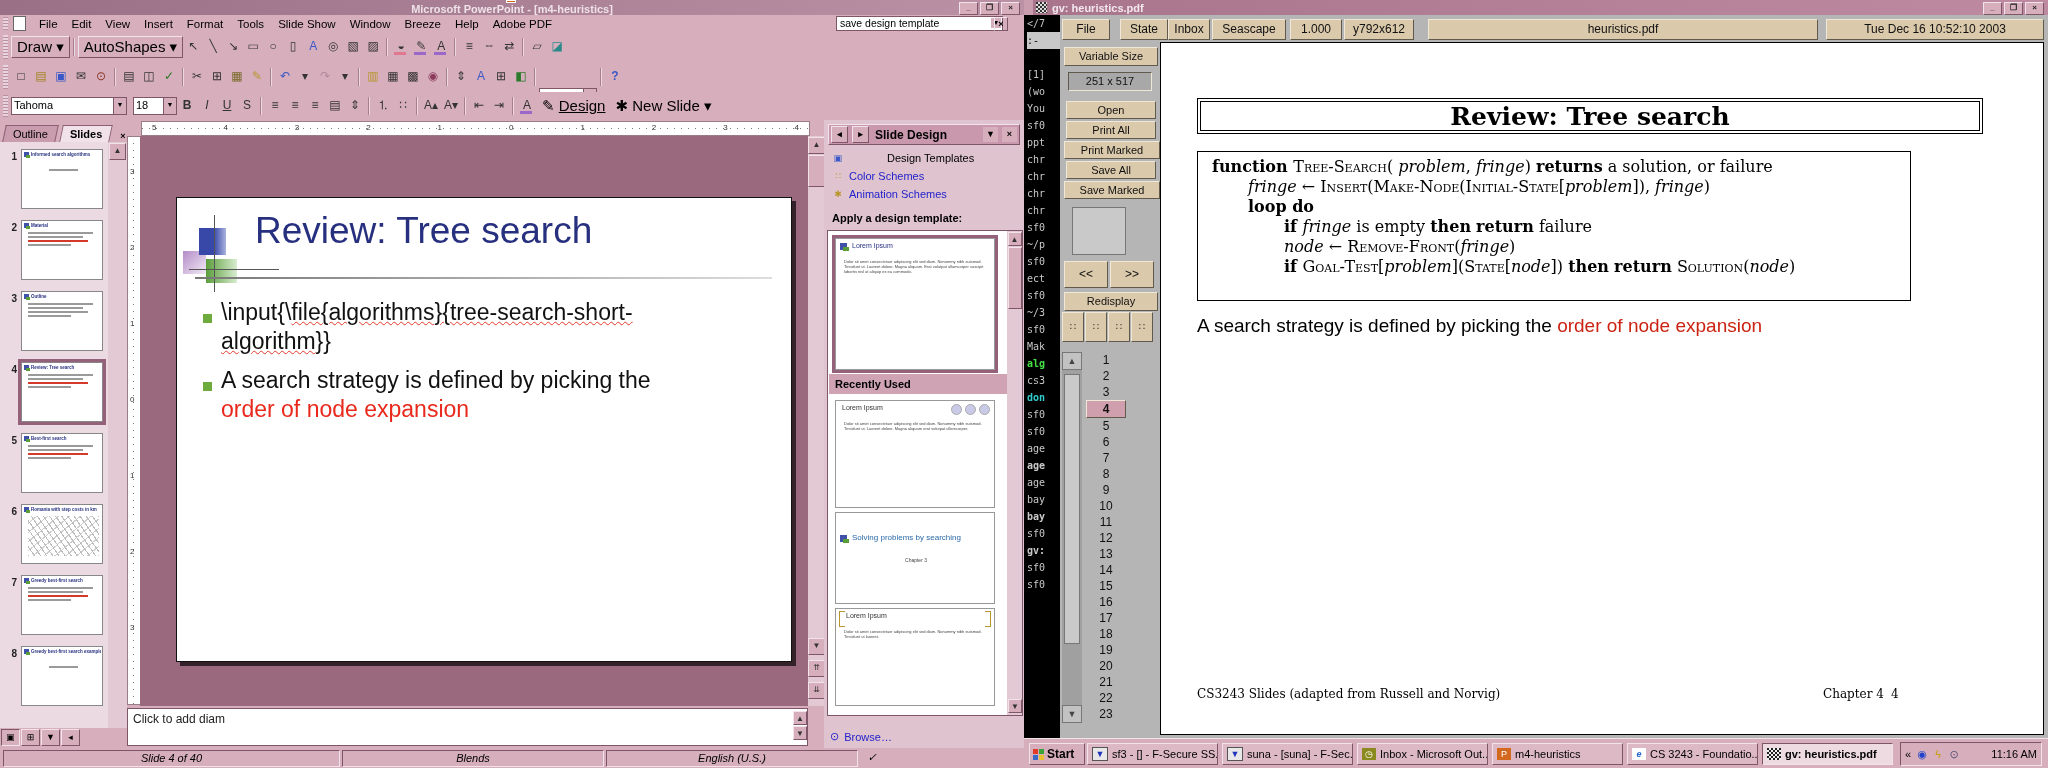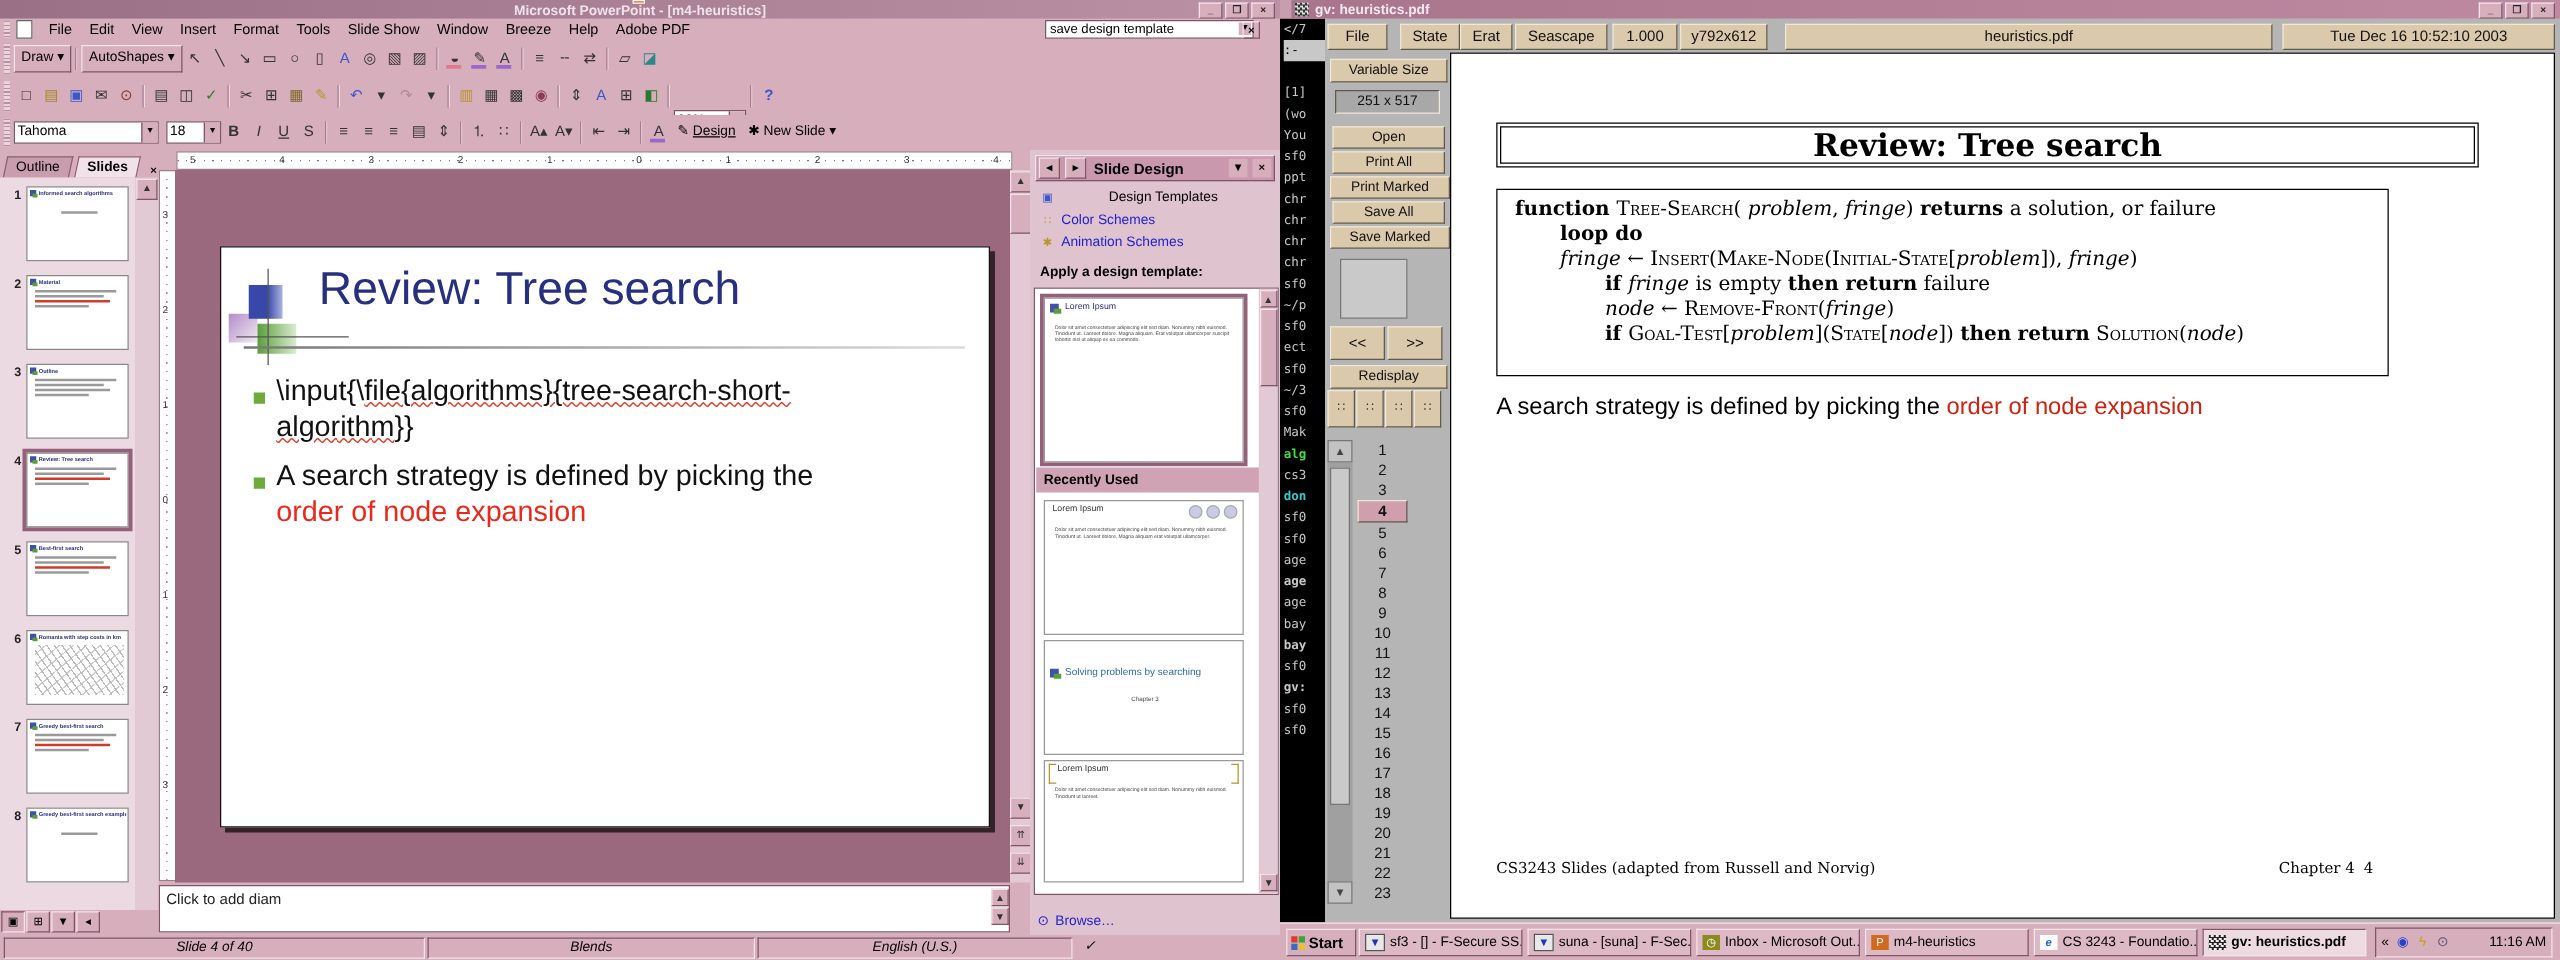--- a/index.html
+++ b/index.html
@@ -21,21 +21,21 @@
   .menu-item{padding:1px 7px;cursor:default;}
   #askbox{position:absolute;left:836px;top:1px;width:150px;height:13px;background:#fff;border:1px solid #7e5668;font-size:10.5px;padding:0 12px 0 3px;line-height:13px;white-space:nowrap;overflow:hidden;}
   #askbox .dd{position:absolute;right:1px;top:1px;width:10px;height:10px;background:#d6aebc;font-size:7px;text-align:center;line-height:10px;}
   #ask-close{position:absolute;left:994px;top:2px;width:12px;height:12px;font-size:9px;font-weight:bold;text-align:center;line-height:12px;}
   .pptbar{left:0;width:1024px;background:#d6aebc;display:flex;align-items:center;}
   #ppt-drawbar{top:32px;height:30px;}
   #ppt-stdbar{top:62px;height:30px;}
   #ppt-fmtbar{top:92px;height:28px;}
   .tb-icon{width:18px;height:18px;margin:0 1px;font-size:12px;text-align:center;line-height:17px;color:#333;}
   .tb-sep{width:1px;height:18px;background:#a87d90;margin:0 3px;border-right:1px solid #eed9e1;}
-  .tb-btn{height:20px;padding:0 5px;font-size:11px;line-height:19px;background:#d6aebc;white-space:nowrap;text-align:center;}
+  .tb-btn{height:20px;padding:0 5px;font-size:15px;line-height:19px;background:#d6aebc;white-space:nowrap;text-align:center;}
   .combo{height:16px;background:#fff;border:1px solid #7e5668;font-size:11px;line-height:15px;padding:0 2px;position:relative;white-space:nowrap;}
   .combo .dd{position:absolute;right:0;top:0;width:12px;height:100%;background:#d6aebc;border-left:1px solid #7e5668;font-size:7px;text-align:center;line-height:14px;}
   .colorbar{position:absolute;left:2px;bottom:1px;width:12px;height:3px;}
   
   #tabsrow{left:0;top:120px;width:127px;height:22px;background:#d6aebc;display:flex;align-items:flex-end;font-size:11px;}
   .tab{padding:2px 8px;border:1px solid #8d5f72;border-bottom:none;background:#c99cae;transform:skewX(-12deg);margin-left:4px;}
   .tab>span{display:inline-block;transform:skewX(12deg);}
   .tab.active{background:#f0e2e8;font-weight:bold;}
   #pane-close{margin-left:6px;font-size:9px;font-weight:bold;padding:1px 3px;}
   #thumbpane{left:0;top:142px;width:108px;height:586px;background:#ecdae2;overflow:hidden;}
@@ -580,21 +580,21 @@
     <span class="winbtns">
       <span class="winbtn raised">_</span>
       <span class="winbtn raised">❐</span>
       <span class="winbtn raised">×</span>
     </span>
   </div>
   <div class="abs" id="gv-body">
     
     <span class="gvbtn graised" style="left:2px;top:4px;width:46px;height:19px;line-height:19px;">File</span>
     <span class="gvbtn graised" style="left:60px;top:4px;width:46px;height:19px;line-height:19px;">State</span>
-    <span class="gvbtn graised" style="left:108px;top:4px;width:40px;height:19px;line-height:19px;">Erat</span>
+    <span class="gvbtn graised" style="left:108px;top:4px;width:40px;height:19px;line-height:19px;">Inbox</span>
     <span class="gvbtn graised" style="left:152px;top:4px;width:72px;height:19px;line-height:19px;">Seascape</span>
     <span class="gvbtn graised" style="left:230px;top:4px;width:50px;height:19px;line-height:19px;">1.000</span>
     <span class="gvbtn graised" style="left:284px;top:4px;width:68px;height:19px;line-height:19px;">y792x612</span>
     <span class="gvbox graised" style="left:368px;top:4px;width:388px;height:19px;line-height:19px;">heuristics.pdf</span>
     <span class="gvbox graised" style="left:766px;top:4px;width:216px;height:19px;line-height:19px;">Tue Dec 16 10:52:10 2003</span>
     
     <span class="gvbtn graised" style="left:4px;top:32px;width:92px;height:17px;line-height:17px;font-size:11px;">Variable Size</span>
     <span class="gvbox gsunken" id="gv-sizebox" style="left:8px;top:57px;width:82px;height:17px;line-height:17px;font-size:11px;">251 x 517</span>
     <span id="gv-sidebtns"><div class="gvbtn graised" style="left: 6px; top: 86px; width: 88px; height: 16px; line-height: 16px; font-size: 11px;">Open</div><div class="gvbtn graised" style="left: 6px; top: 106px; width: 88px; height: 16px; line-height: 16px; font-size: 11px;">Print All</div><div class="gvbtn graised" style="left: 4px; top: 126px; width: 94px; height: 16px; line-height: 16px; font-size: 11px;">Print Marked</div><div class="gvbtn graised" style="left: 6px; top: 146px; width: 88px; height: 16px; line-height: 16px; font-size: 11px;">Save All</div><div class="gvbtn graised" style="left: 4px; top: 166px; width: 94px; height: 16px; line-height: 16px; font-size: 11px;">Save Marked</div></span>
     <div id="gv-square"></div>
@@ -632,22 +632,22 @@
         <div class="pagenum">22</div>
         <div class="pagenum">23</div>
       </div>
     
     <div id="gv-page">
       <div id="pdf-titlebox">
         <div class="inner">Review: Tree search</div>
       </div>
       <div id="pdf-algobox">
           <div class="algo-line" style="padding-left: 14px;"><span class="b">function </span><span class="sc">Tree-Search</span><span>( </span><span class="i">problem</span><span>, </span><span class="i">fringe</span><span>) </span><span class="b">returns</span><span> a solution, or failure</span></div>
+          <div class="algo-line" style="padding-left: 50px;"><span class="i">fringe</span><span> ← </span><span class="sc">Insert</span><span>(</span><span class="sc">Make-Node</span><span>(</span><span class="sc">Initial-State</span><span>[</span><span class="i">problem</span><span>]), </span><span class="i">fringe</span><span>)</span></div>
           <div class="algo-line" style="padding-left: 50px;"><span class="b">loop do</span></div>
-          <div class="algo-line" style="padding-left: 50px;"><span class="i">fringe</span><span> ← </span><span class="sc">Insert</span><span>(</span><span class="sc">Make-Node</span><span>(</span><span class="sc">Initial-State</span><span>[</span><span class="i">problem</span><span>]), </span><span class="i">fringe</span><span>)</span></div>
           <div class="algo-line" style="padding-left: 86px;"><span class="b">if </span><span class="i">fringe</span><span> is empty </span><span class="b">then</span><span> </span><span class="b">return</span><span> failure</span></div>
           <div class="algo-line" style="padding-left: 86px;"><span class="i">node</span><span> ← </span><span class="sc">Remove-Front</span><span>(</span><span class="i">fringe</span><span>)</span></div>
           <div class="algo-line" style="padding-left: 86px;"><span class="b">if </span><span class="sc">Goal-Test</span><span>[</span><span class="i">problem</span><span>](</span><span class="sc">State</span><span>[</span><span class="i">node</span><span>]) </span><span class="b">then</span><span> </span><span class="b">return</span><span> </span><span class="sc">Solution</span><span>(</span><span class="i">node</span><span>)</span></div>
         </div>
       <div id="pdf-sentence">
         <span>A search strategy is defined by picking the </span><span class="redtxt">order of node expansion</span>
       </div>
       <div id="pdf-footer-left">CS3243 Slides (adapted from Russell and Norvig)</div>
       <div id="pdf-footer-ch">Chapter 4</div>
       <div id="pdf-footer-pg">4</div>

